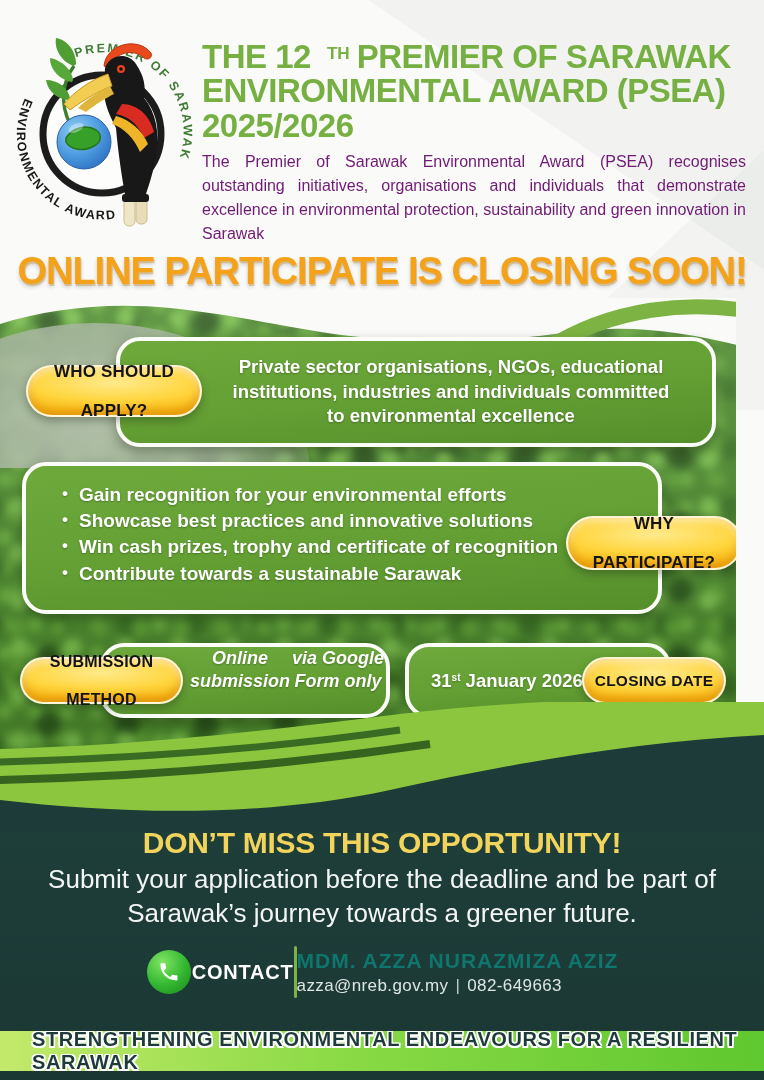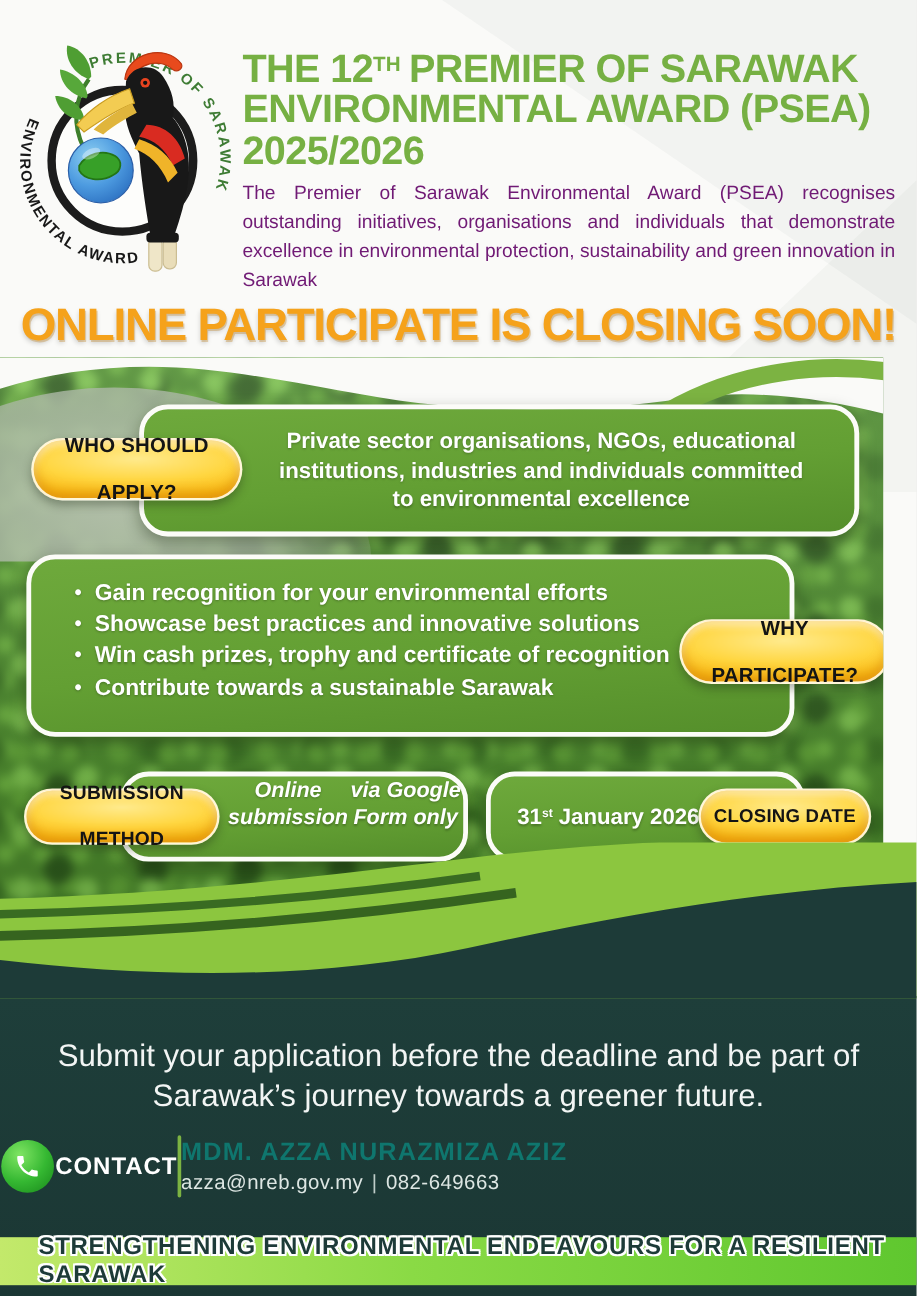--- a/index.html
+++ b/index.html
@@ -11,21 +11,21 @@
       clip-path:polygon(100% 0,8% 0,100% 100%);}
   .f2{top:150px;right:0;width:320px;height:260px;background:rgba(140,152,142,.06);
       clip-path:polygon(100% 0,14% 100%,100% 100%);}
 
   
   .logo{position:absolute;left:10px;top:12px;width:190px;height:218px;}
 
   
   .title{position:absolute;left:202px;top:40px;width:556px;color:#76B043;
          font-weight:700;font-size:33px;line-height:1.04;letter-spacing:-.5px;}
-  .title .t-sup{font-size:.52em;position:relative;top:-.55em;letter-spacing:0;}
+  .title .t-sup{font-size:.52em;position:relative;top:-.55em;letter-spacing:0;margin-left:16px;}
   .title .t-post{margin-left:7px;}
   .desc{position:absolute;left:202px;top:150px;width:544px;color:#701a75;
         font-size:16px;line-height:1.5;text-align:justify;}
 
   .banner{position:absolute;left:0;top:250px;width:764px;text-align:center;
           color:#F5A21B;font-weight:700;font-size:38px;letter-spacing:-1px;
           text-shadow:1px 2px 0 rgba(190,120,10,.30),0 3px 4px rgba(0,0,0,.18);}
 
   
   .forest{position:absolute;left:0;top:298px;width:736px;height:534px;overflow:hidden;}
@@ -81,21 +81,21 @@
 
   
   .teal{position:absolute;left:0;top:830px;width:764px;height:250px;
         background:linear-gradient(180deg,#1E3E3A,#1B3734);}
   .cta-heading{position:absolute;left:0;top:826px;width:764px;text-align:center;
                color:#F2D45C;font-weight:700;font-size:30px;letter-spacing:-.3px;}
   .cta-body{position:absolute;left:32px;top:863px;width:700px;text-align:center;
             color:#F2F5F4;font-size:26px;line-height:1.3;font-weight:400;}
 
   .contact{position:absolute;left:0;top:940px;width:764px;height:64px;
-           display:flex;align-items:center;gap:0;}
+           display:flex;align-items:center;justify-content:center;gap:0;}
   .contact .phone-badge{width:46px;height:46px;flex:0 0 auto;}
   .contact-label{color:#FFFFFF;font-weight:700;font-size:20px;letter-spacing:.8px;}
   .contact-divider{width:3px;height:52px;background:#7CB342;border-radius:2px;}
   .contact-text{display:flex;flex-direction:column;justify-content:center;line-height:1.25;}
   .contact-name{color:#0f766e;font-weight:700;font-size:21px;letter-spacing:1px;}
   .contact-sub{color:#DDE6E3;font-size:17px;letter-spacing:.4px;}
   .contact-sub .sep{margin:0 7px;color:#BFCDC9;}
 
   
   .footer-bar{position:absolute;left:0;top:1031px;width:764px;height:40px;
@@ -223,20 +223,21 @@
 
   <div class="teal"></div>
 
   <svg class="wave" viewBox="0 0 764 130" preserveAspectRatio="none" aria-hidden="true">
     <path d="M0,47 C150,43 270,28 400,12 C520,-2 650,-6 764,-3 L764,130 L0,130 Z" fill="#8CC63F"></path>
     <path d="M-5,60 C120,57 260,48 400,28" stroke="#30601F" stroke-width="7" fill="none" opacity=".9"></path>
     <path d="M-5,78 C140,75 280,64 430,42" stroke="#2C591C" stroke-width="8" fill="none" opacity=".9"></path>
     <path d="M0,98 C120,112 260,116 390,88 C510,62 630,40 764,33 L764,130 L0,130 Z" fill="#1D3B38"></path>
   </svg>
 
+  <div class="cta-heading">DON’T MISS THIS OPPORTUNITY!</div>
   <div class="cta-body">Submit your application before the deadline and be part of Sarawak’s journey towards a greener future.</div>
 
   <div class="contact">
     <svg class="phone-badge" viewBox="0 0 46 46" aria-hidden="true">
       <defs>
         <radialGradient id="gPhone" cx="35%" cy="28%" r="85%">
           <stop offset="0%" stop-color="#7FE463"></stop>
             <stop offset="60%" stop-color="#35B832"></stop>
             <stop offset="100%" stop-color="#1F9320"></stop>
         </radialGradient>

